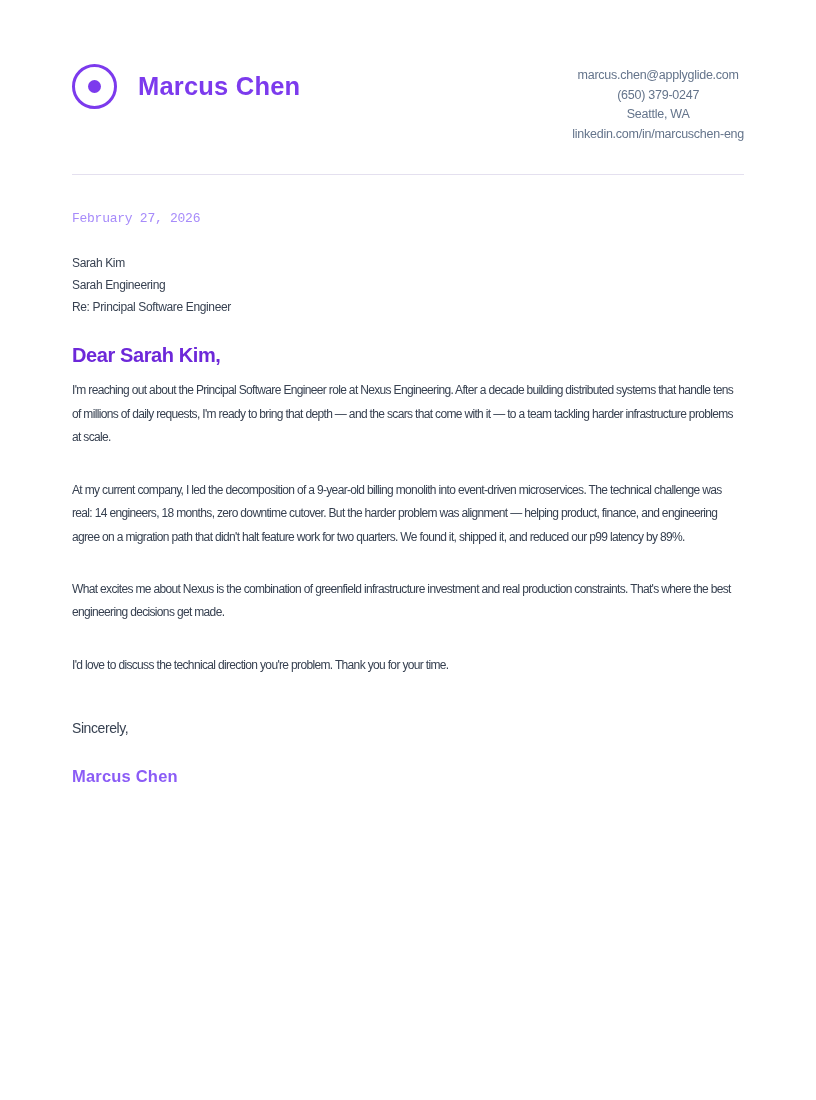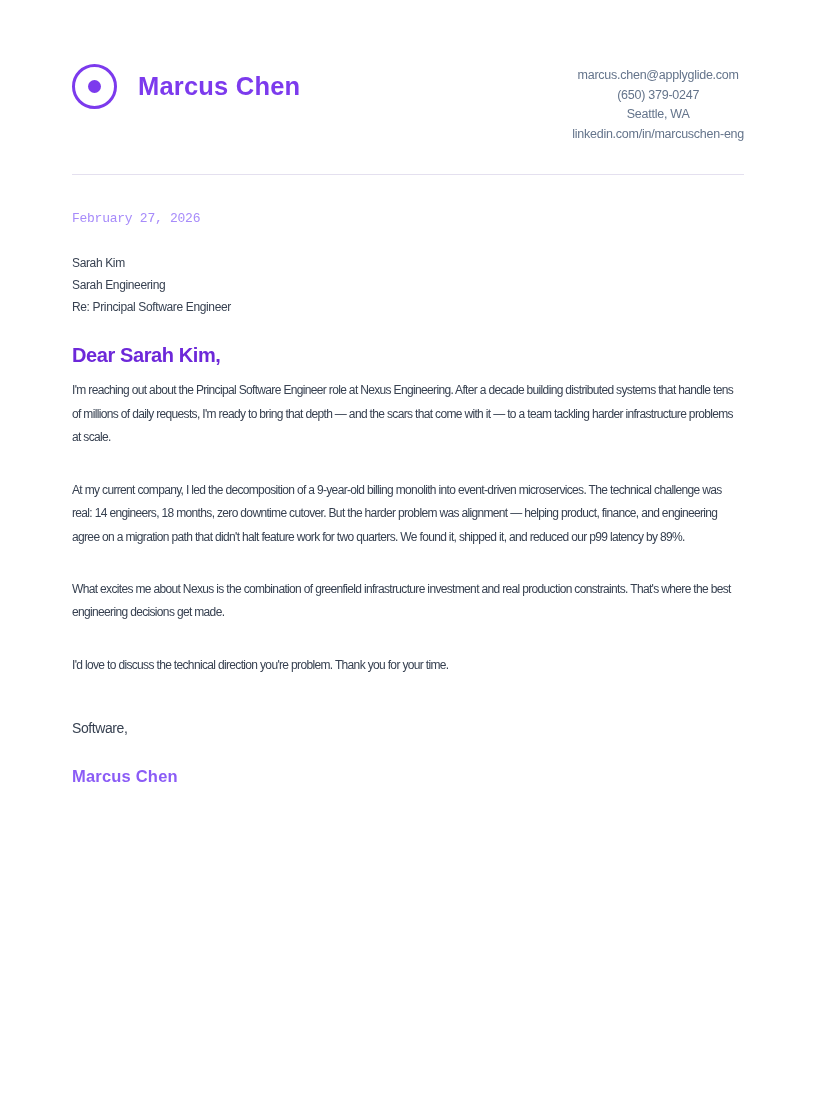--- a/index.html
+++ b/index.html
@@ -143,17 +143,17 @@
       <div>Re: Principal Software Engineer</div>
     </div>
 
     <div class="greeting">Dear Sarah Kim,</div>
 
     <p class="body-par">I'm reaching out about the Principal Software Engineer role at Nexus Engineering. After a decade building distributed systems that handle tens of millions of daily requests, I'm ready to bring that depth — and the scars that come with it — to a team tackling harder infrastructure problems at scale.</p>
     <p class="body-par">At my current company, I led the decomposition of a 9-year-old billing monolith into event-driven microservices. The technical challenge was real: 14 engineers, 18 months, zero downtime cutover. But the harder problem was alignment — helping product, finance, and engineering agree on a migration path that didn't halt feature work for two quarters. We found it, shipped it, and reduced our p99 latency by 89%.</p>
     <p class="body-par">What excites me about Nexus is the combination of greenfield infrastructure investment and real production constraints. That's where the best engineering decisions get made.</p>
     <p class="body-par">I'd love to discuss the technical direction you're problem. Thank you for your time.</p>
 
-    <div class="closing">Software,</div>
+    <div class="closing">Sincerely,</div>
     <div class="signature">Marcus Chen</div>
   </main>
 
 </div>
 
 </body></html>

